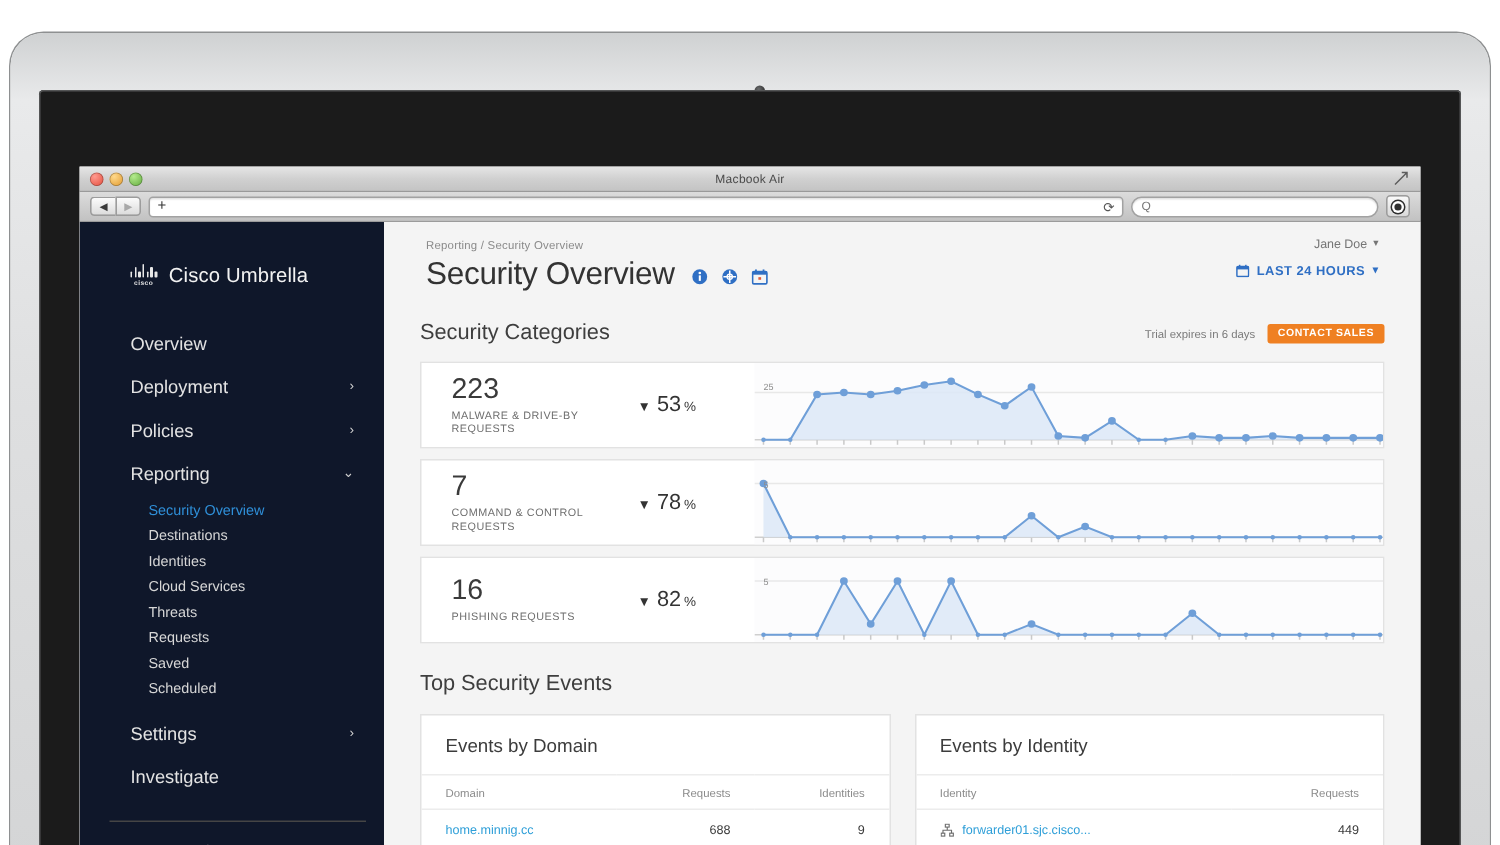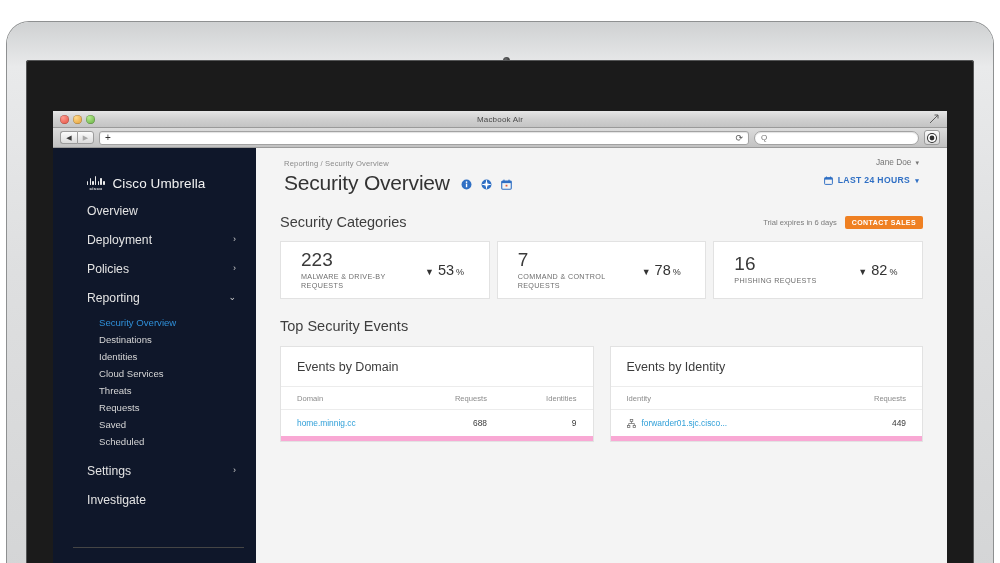--- a/index.html
+++ b/index.html
@@ -105,21 +105,21 @@
     width: 203px; flex: 0 0 203px; background: #0f172a; color: #fff;
     padding-top: 22px; position: relative;
   }
   .brand { display: flex; align-items: center; gap: 8px; padding: 0 0 0 34px; height: 26px; }
   .cisco-mark { display: flex; flex-direction: column; align-items: center; gap: 1px; }
   .cisco-bars { display: flex; align-items: flex-end; gap: 1.3px; height: 9px; }
   .cisco-bars span { width: 1.4px; background: #e8e8e8; border-radius: .7px; }
   .cisco-word { font-size: 4.4px; letter-spacing: .3px; color: #e8e8e8; font-weight: bold; }
   .brand-name { font-size: 13.5px; color: #f2f2f2; letter-spacing: .1px; }
 
-  .nav { }
+  .nav { margin-top: 18px; }
   .nav-item {
     display: flex; align-items: center; justify-content: space-between;
     padding: 0 20px 0 34px; height: 29px;
     font-size: 12.2px; color: #e3e3e3;
   }
   .nav-item .chev { font-size: 9px; color: #cfcfcf; line-height: 1; }
   .subnav { padding: 2px 0 6px 0; }
   .sub-item {
     padding: 0 0 0 46px; height: 17px; display: flex; align-items: center;
     font-size: 9.6px; color: #d6d6d6;
@@ -160,21 +160,21 @@
   }
   .section-head { display: flex; align-items: center; justify-content: space-between; height: 26px; }
   .section-title { font-size: 14.5px; color: #3e3e3e; font-weight: normal; }
   .trial { display: flex; align-items: center; gap: 8px; }
   .trial-text { font-size: 7.6px; color: #7a7a7a; }
   .contact-btn {
     background: #ef8022; color: #fff; font-size: 7px; font-weight: bold;
     letter-spacing: .4px; padding: 3px 7px; border: none; border-radius: 2px;
   }
 
-  .cards { margin-top: 6px; display: flex; flex-direction: row; gap: 7px; }
+  .cards { margin-top: 6px; display: flex; flex-direction: column; gap: 7px; }
   .card {
     background: #fff; border: 1px solid #e2e2e2; height: 58px;
     display: flex; align-items: stretch; overflow: hidden;
   }
   .card-stats {
     width: 222px; flex: 0 0 222px; display: flex; align-items: center;
     padding-left: 20px;
   }
   .stat-block { width: 124px; }
   .stat-num { font-size: 19px; color: #3a3a3a; line-height: 1.05; }

